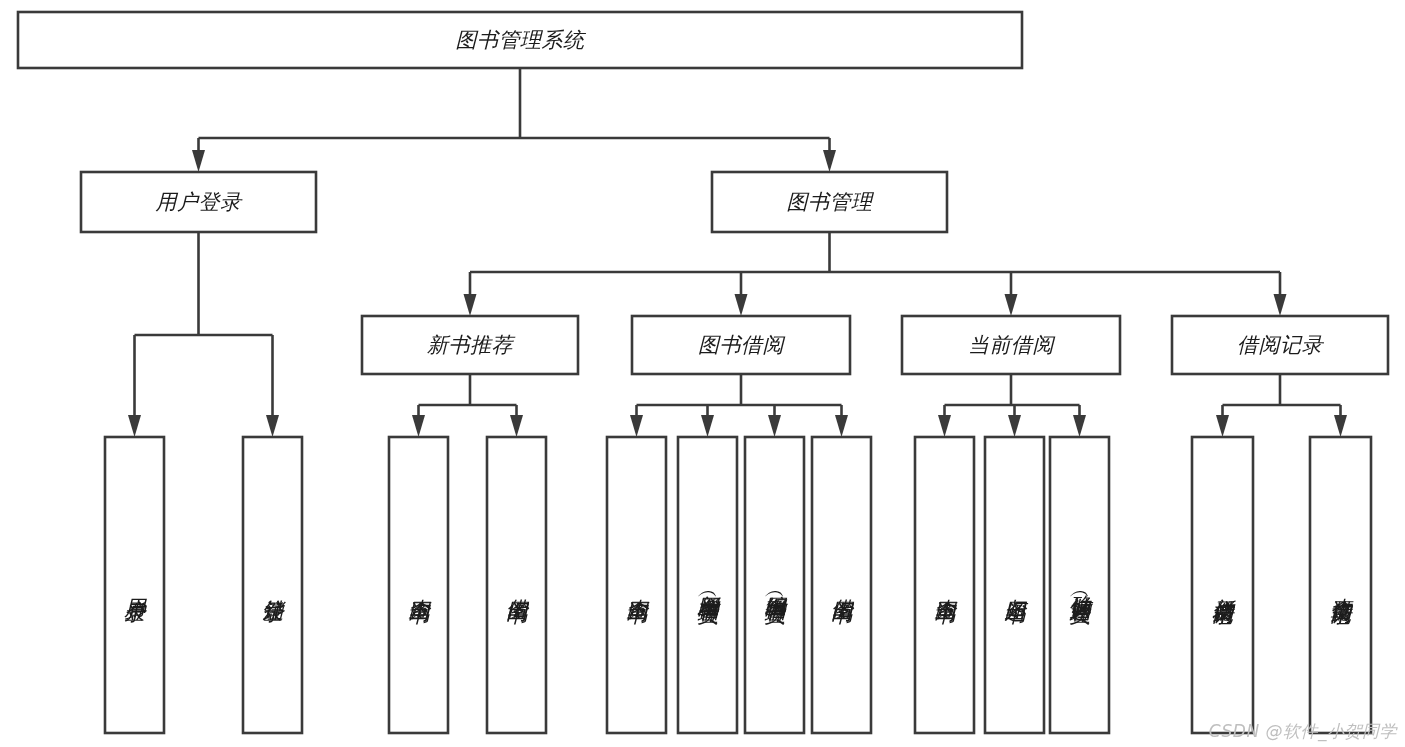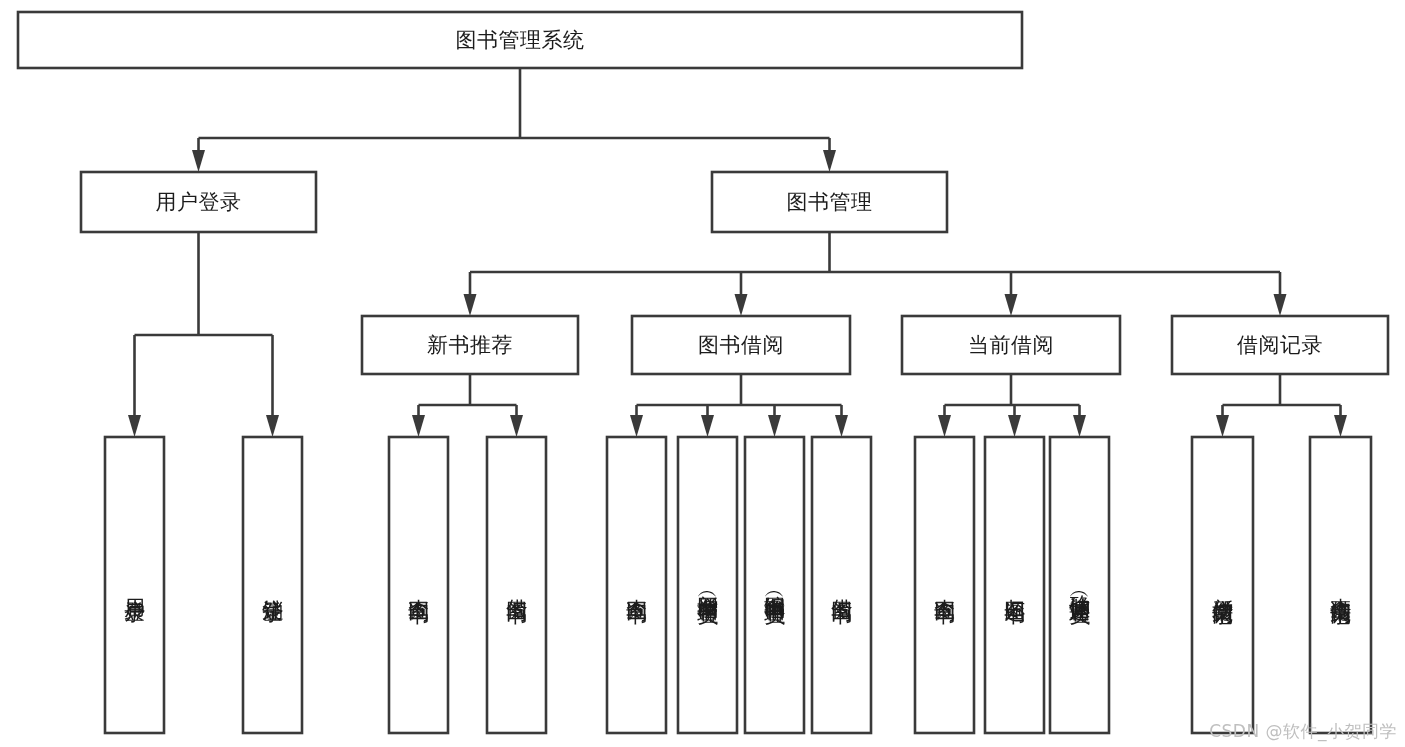--- a/index.html
+++ b/index.html
@@ -12,20 +12,21 @@
     width: 1405px;
     height: 747px;
     font-family: "DejaVu Sans", "Liberation Sans", sans-serif;
     overflow: hidden;
   }
   #diagram-root {
     position: relative;
     width: 1405px;
     height: 747px;
     background: #ffffff;
+    font-style: italic;
   }
   svg#diagram-svg {
     position: absolute;
     left: 0;
     top: 0;
     width: 1405px;
     height: 747px;
     display: block;
   }
   .node-box {

